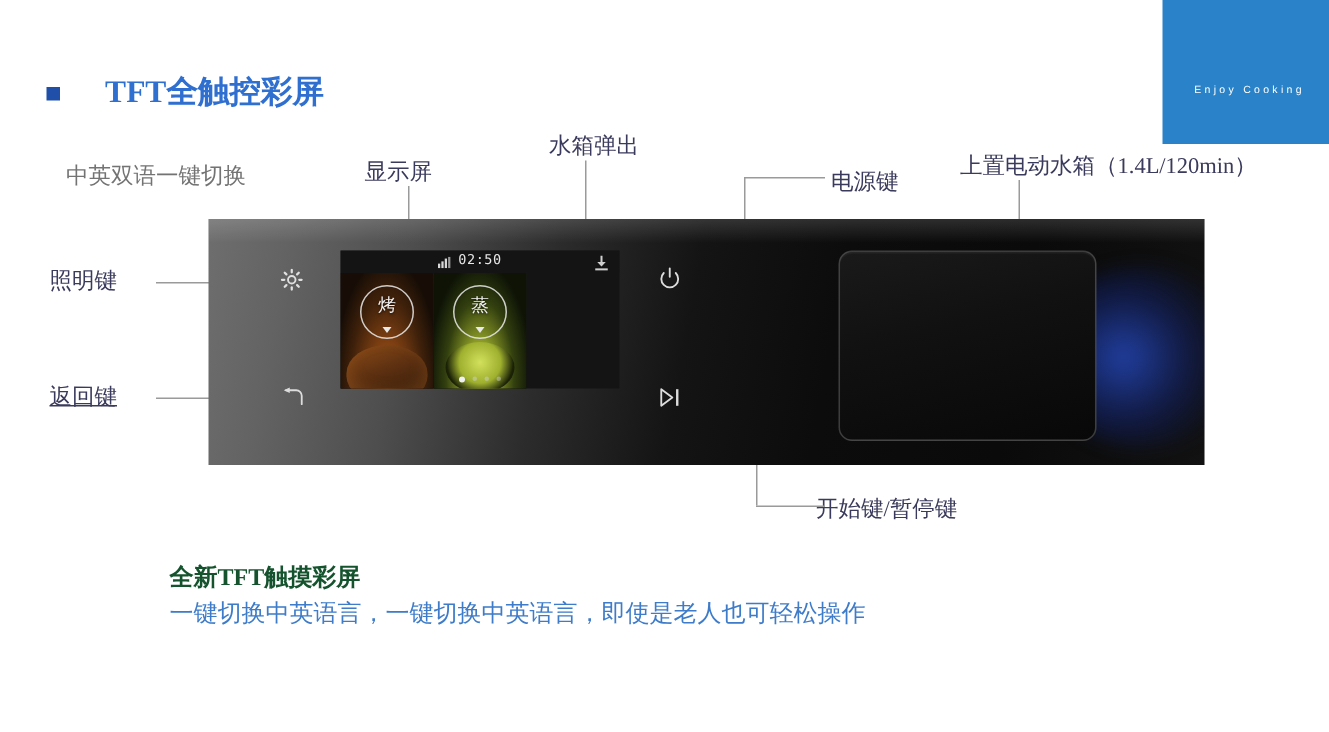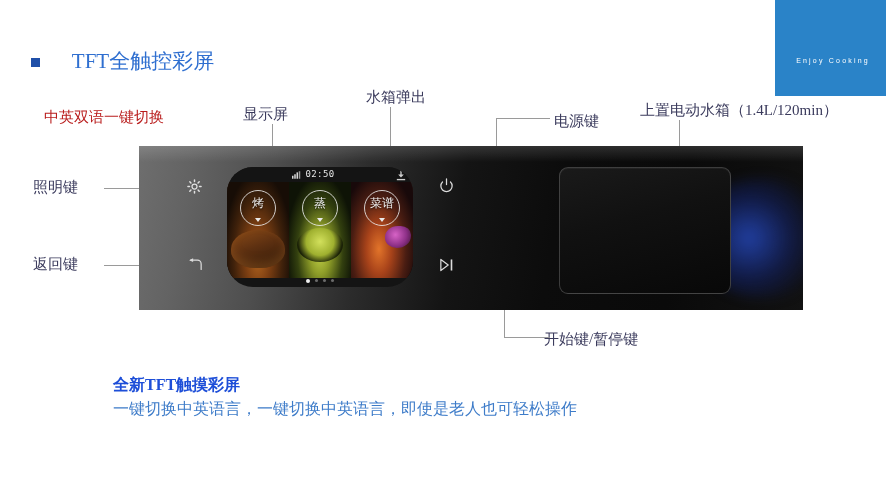--- a/index.html
+++ b/index.html
@@ -59,30 +59,30 @@
     height: 9px;
     background: #1f4fa8;
   }
   #headline {
     position: absolute;
     left: 58px;
     top: 47px;
     width: 170px;
     color: #2f6fd0;
     font-family: "Liberation Serif", serif;
-    font-weight: normal;
+    font-weight: bold;
     font-size: 21px;
     line-height: 28px;
     text-align: center;
   }
   #subheadline {
     position: absolute;
     left: 44px;
     top: 108px;
-    color: #b91c1c;
+    color: #737373;
     font-size: 15px;
     white-space: nowrap;
   }
 
   
   .callout {
     position: absolute;
     color: #3a3a5c;
     font-size: 15px;
     white-space: nowrap;
@@ -150,24 +150,23 @@
     user-select: none;
   }
   .panel-btn svg { display: block; }
 
   
   #display {
     position: absolute;
     left: 88px;   
     top: 21px;
     width: 186px;
-    height: 120px;
+    height: 92px;
     background: #141414;
     overflow: hidden;
-    border-radius: 26px;
   }
   #display-statusbar {
     position: absolute;
     left: 0; top: 0;
     width: 100%;
     height: 15px;
     background: rgba(20,20,20,0.85);
     z-index: 4;
   }
   #display-clock {
@@ -325,21 +324,21 @@
     border: 1px solid rgba(125,125,125,0.45);
     background: linear-gradient(165deg, #1a1a1a 0%, #111111 40%, #080808 100%);
     box-shadow: inset 0 1px 1px rgba(255,255,255,0.06);
   }
 
   
   #caption-title {
     position: absolute;
     left: 113px;
     top: 375px;
-    color: #1d4ed8;
+    color: #14532d;
     font-family: "Liberation Serif", serif;
     font-weight: bold;
     font-size: 16px;
     white-space: nowrap;
   }
   #caption-body {
     position: absolute;
     left: 113px;
     top: 399px;
     color: #3e7cc9;
@@ -357,21 +356,21 @@
 
 <div id="headline-bullet"></div>
 <div id="headline">TFT全触控彩屏</div>
 <div id="subheadline">中英双语一键切换</div>
 
 <div class="callout" style="left:243px; top:105px;text-align:right;">显示屏</div>
 <div class="callout" style="left:366px; top:88px;">水箱弹出</div>
 <div class="callout" style="left:554px; top:112px;">电源键</div>
 <div class="callout" style="left:640px; top:101px;">上置电动水箱（1.4L/120min）</div>
 <div class="callout" style="left:33px; top:178px;">照明键</div>
-<div class="callout" style="left:33px; top:255px;">返回键</div>
+<div class="callout" style="left:33px; top:255px;text-decoration:underline;">返回键</div>
 <div class="callout" style="left:544px; top:330px;">开始键/暂停键</div>
 
 <div class="leader-v" style="left:272px; top:124px; height:46px;"></div>
 <div class="leader-dot" style="left:268px; top:168px;"></div>
 
 <div class="leader-v" style="left:390px; top:107px; height:65px;"></div>
 <div class="leader-dot" style="left:386px; top:170px;"></div>
 
 <div class="leader-h" style="left:496px; top:118px; width:54px;"></div>
 <div class="leader-v" style="left:496px; top:118px; height:66px;"></div>
@@ -457,26 +456,20 @@
       <div class="tile-caret"></div>
     </div>
 
     <div class="tile" id="tile-1">
       <div class="tile-art" id="art-1"></div>
       <div class="tile-ring"></div>
       <div class="tile-label">蒸</div>
       <div class="tile-caret"></div>
     </div>
 
-    <div class="tile" id="tile-2">
-      <div class="tile-art" id="art-2"></div>
-      <div class="tile-ring"></div>
-      <div class="tile-label">菜谱</div>
-      <div class="tile-caret"></div>
-    </div>
 
     <div id="display-pager">
       <span class="pager-dot active"></span>
       <span class="pager-dot"></span>
       <span class="pager-dot"></span>
       <span class="pager-dot"></span>
     </div>
   </div>
 
   <div id="water-tank-door"></div>

